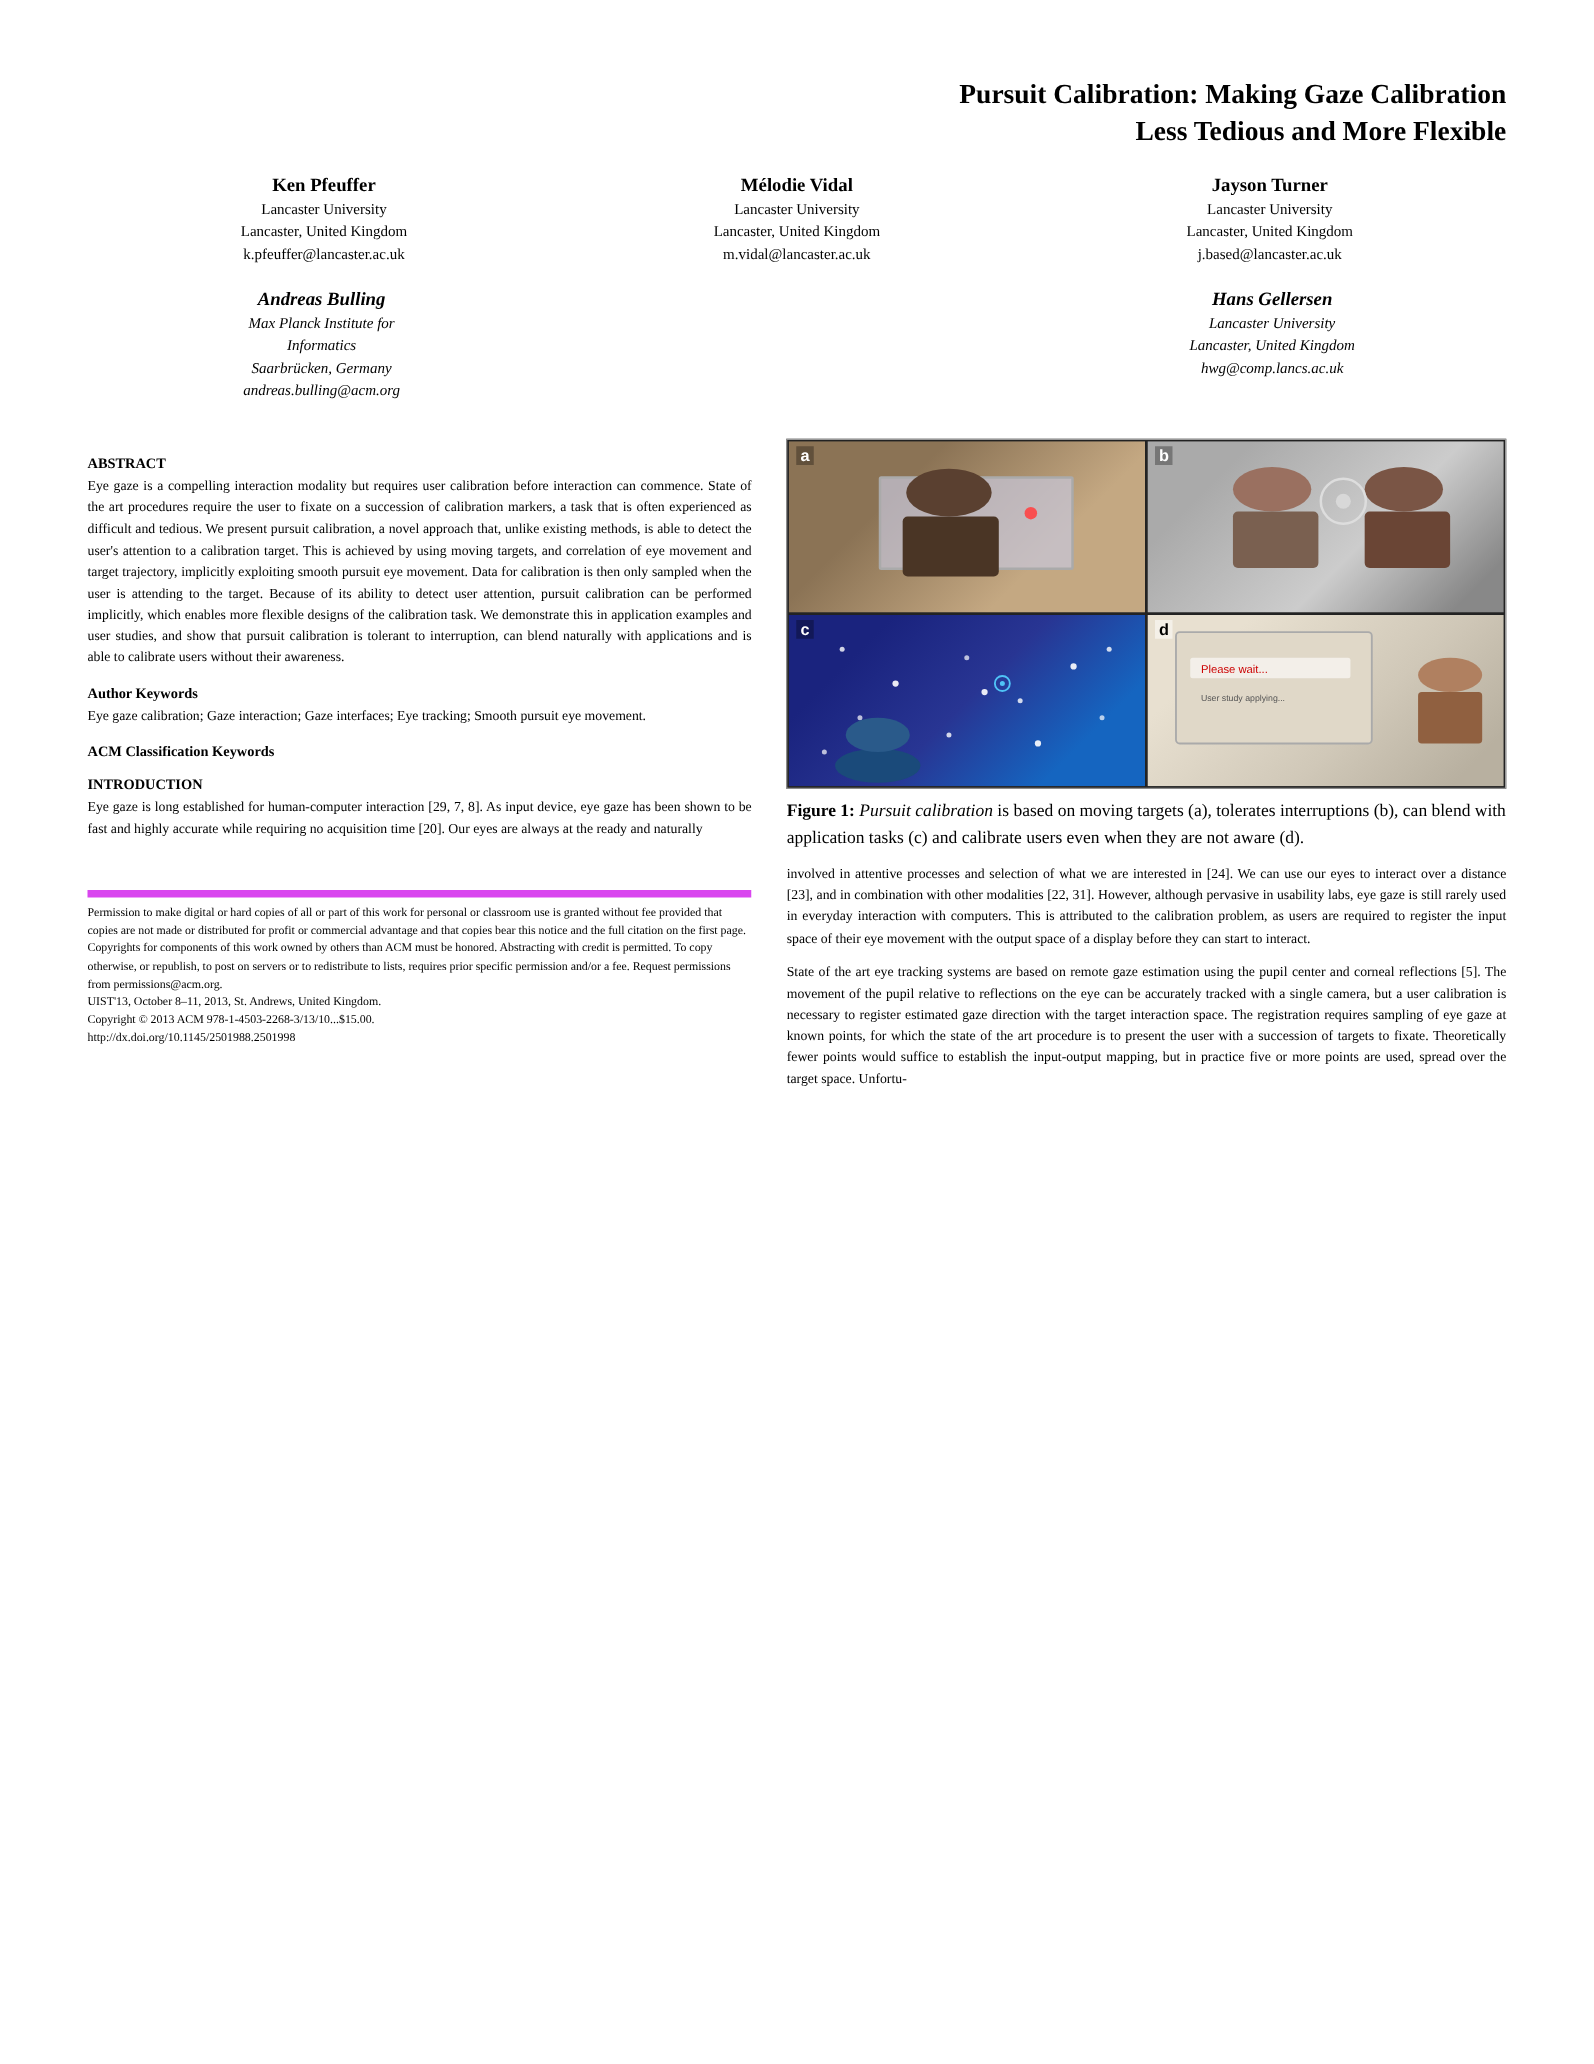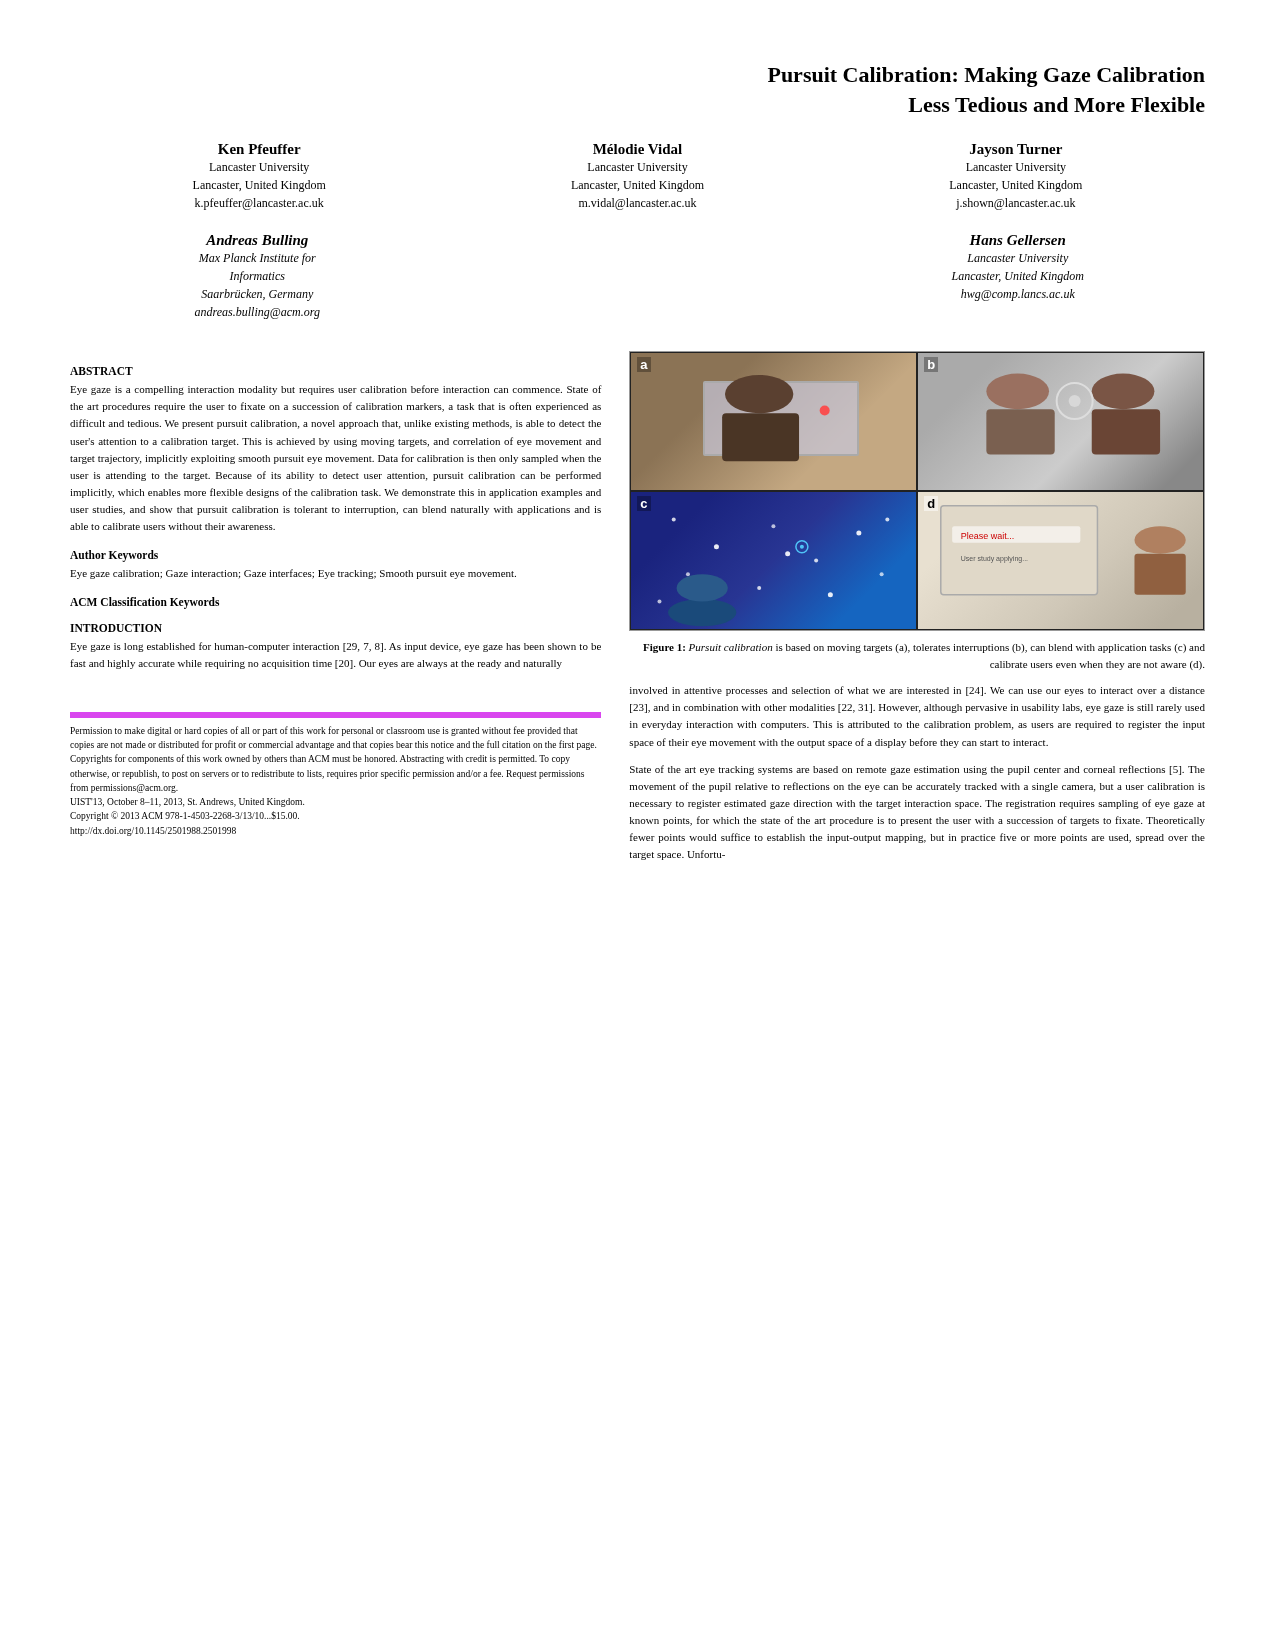--- a/index.html
+++ b/index.html
@@ -122,24 +122,24 @@
       background: rgba(0,0,0,0.3);
       padding: 0 3px;
     }
 
     .fig-label-dark {
       color: #000;
       background: rgba(255,255,255,0.5);
     }
 
     .figure-caption {
-      font-size: 11px;
+      font-size: 14px;
       line-height: 1.5;
       margin-top: 8px;
-      text-align: right;
+      text-align: left;
     }
 
     .footnote-area {
       border-top: 6px solid #d946ef;
       margin-top: 12px;
       padding-top: 6px;
       font-size: 9.5px;
       line-height: 1.5;
       color: #000;
     }
@@ -179,21 +179,21 @@
       <span>Lancaster University</span><br>
       <span>Lancaster, United Kingdom</span><br>
       <span>m.vidal@lancaster.ac.uk</span>
     </div>
   </div>
   <div class="author-block">
     <div class="author-name">Jayson Turner</div>
     <div class="author-affil">
       <span>Lancaster University</span><br>
       <span>Lancaster, United Kingdom</span><br>
-      <span>j.shown@lancaster.ac.uk</span>
+      <span>j.based@lancaster.ac.uk</span>
     </div>
   </div>
 </div>
 
 <div class="authors-row2">
   <div class="author-block">
     <div class="author-name">Andreas Bulling</div>
     <div class="author-affil">
       Max Planck Institute for<br>Informatics<br>
       <span>Saarbrücken, Germany</span><br>

